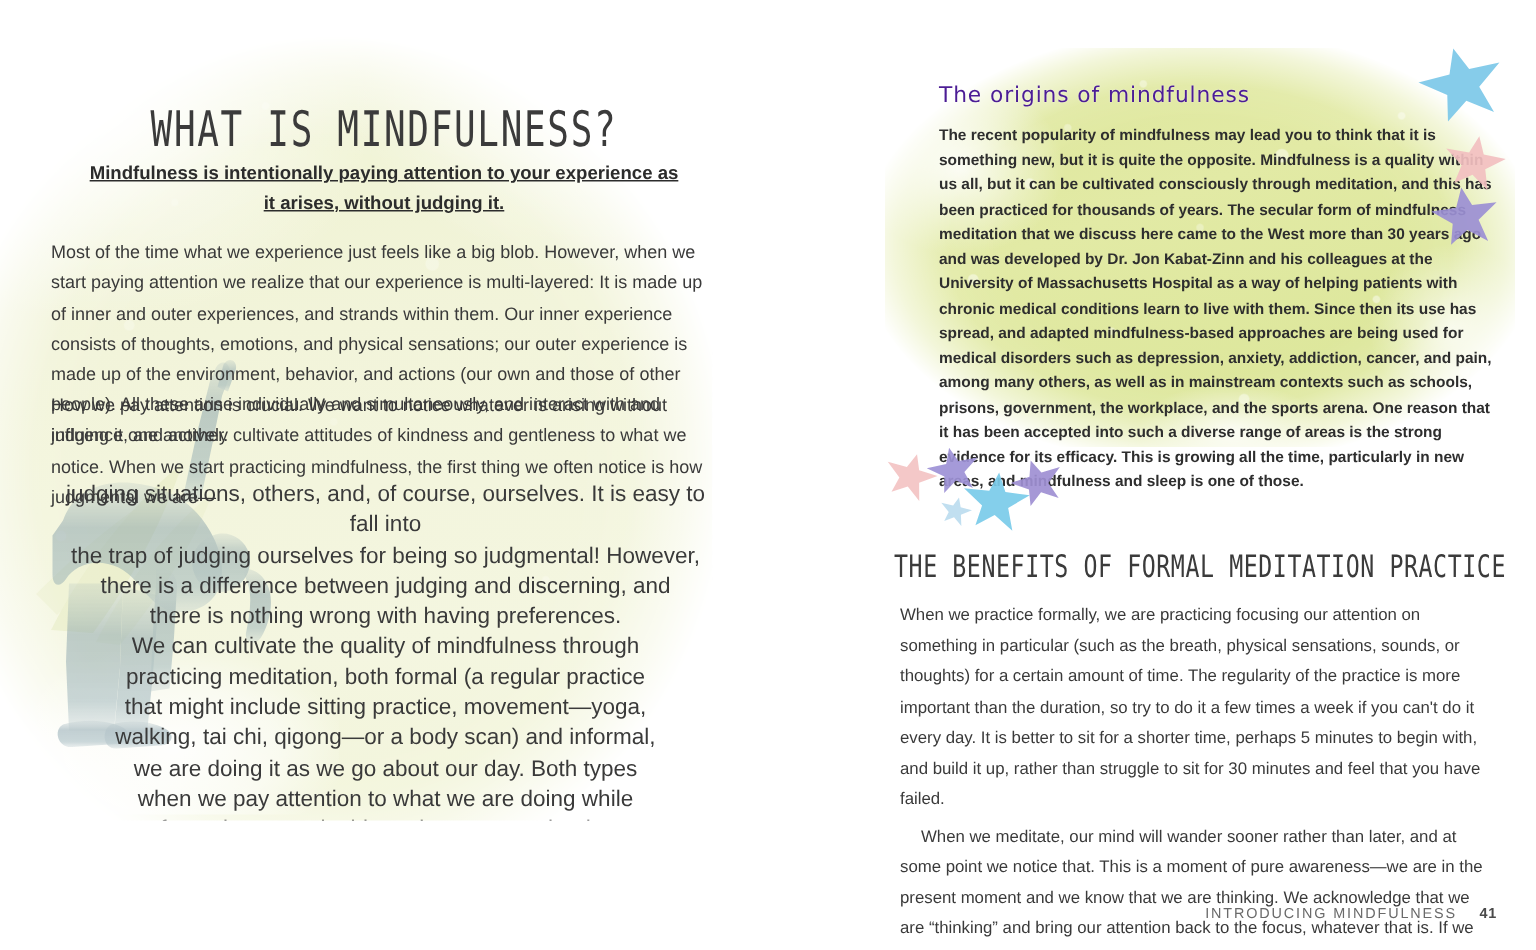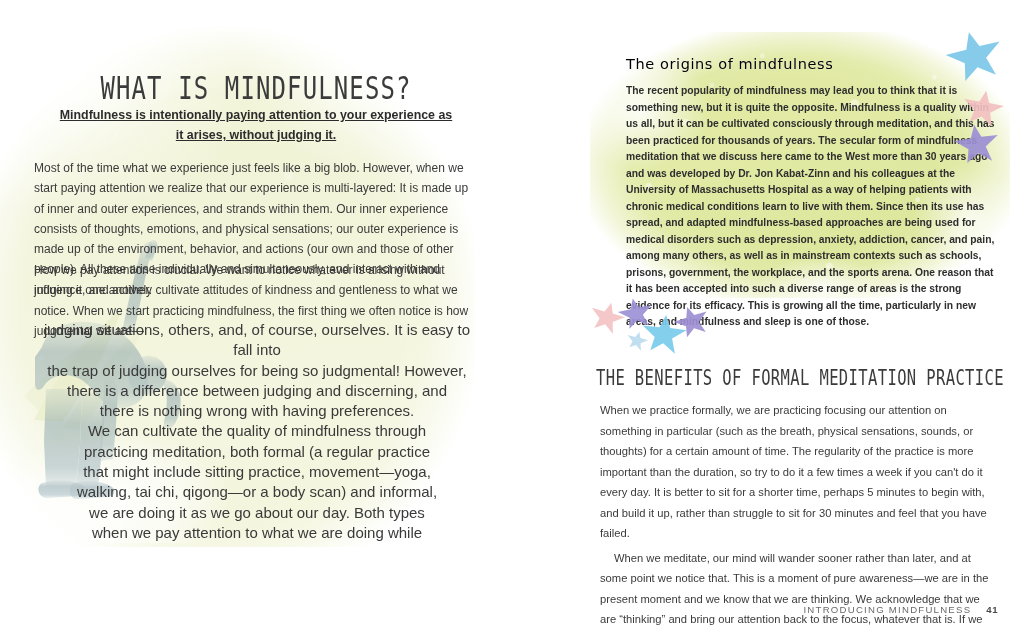--- a/index.html
+++ b/index.html
@@ -175,21 +175,21 @@
   .origins-box-bg .grain { opacity: .55; }
 
   .right-content { position: absolute; inset: 0; }
 
   #origins-heading {
     position: absolute;
     left: 114px; top: 56px;
     font-family: "DejaVu Sans", sans-serif;
     font-size: 14.5px;
     letter-spacing: .6px;
-    color: #000000;
+    color: #4c1d95;
     text-shadow: 0 0 1px rgba(255,255,255,.8);
     font-weight: 400;
   }
   #origins-body {
     position: absolute;
     left: 114px; top: 83px;
     width: 372px;
     font-size: 10.3px;
     line-height: 16.5px;
     color: #2e2e2e;

